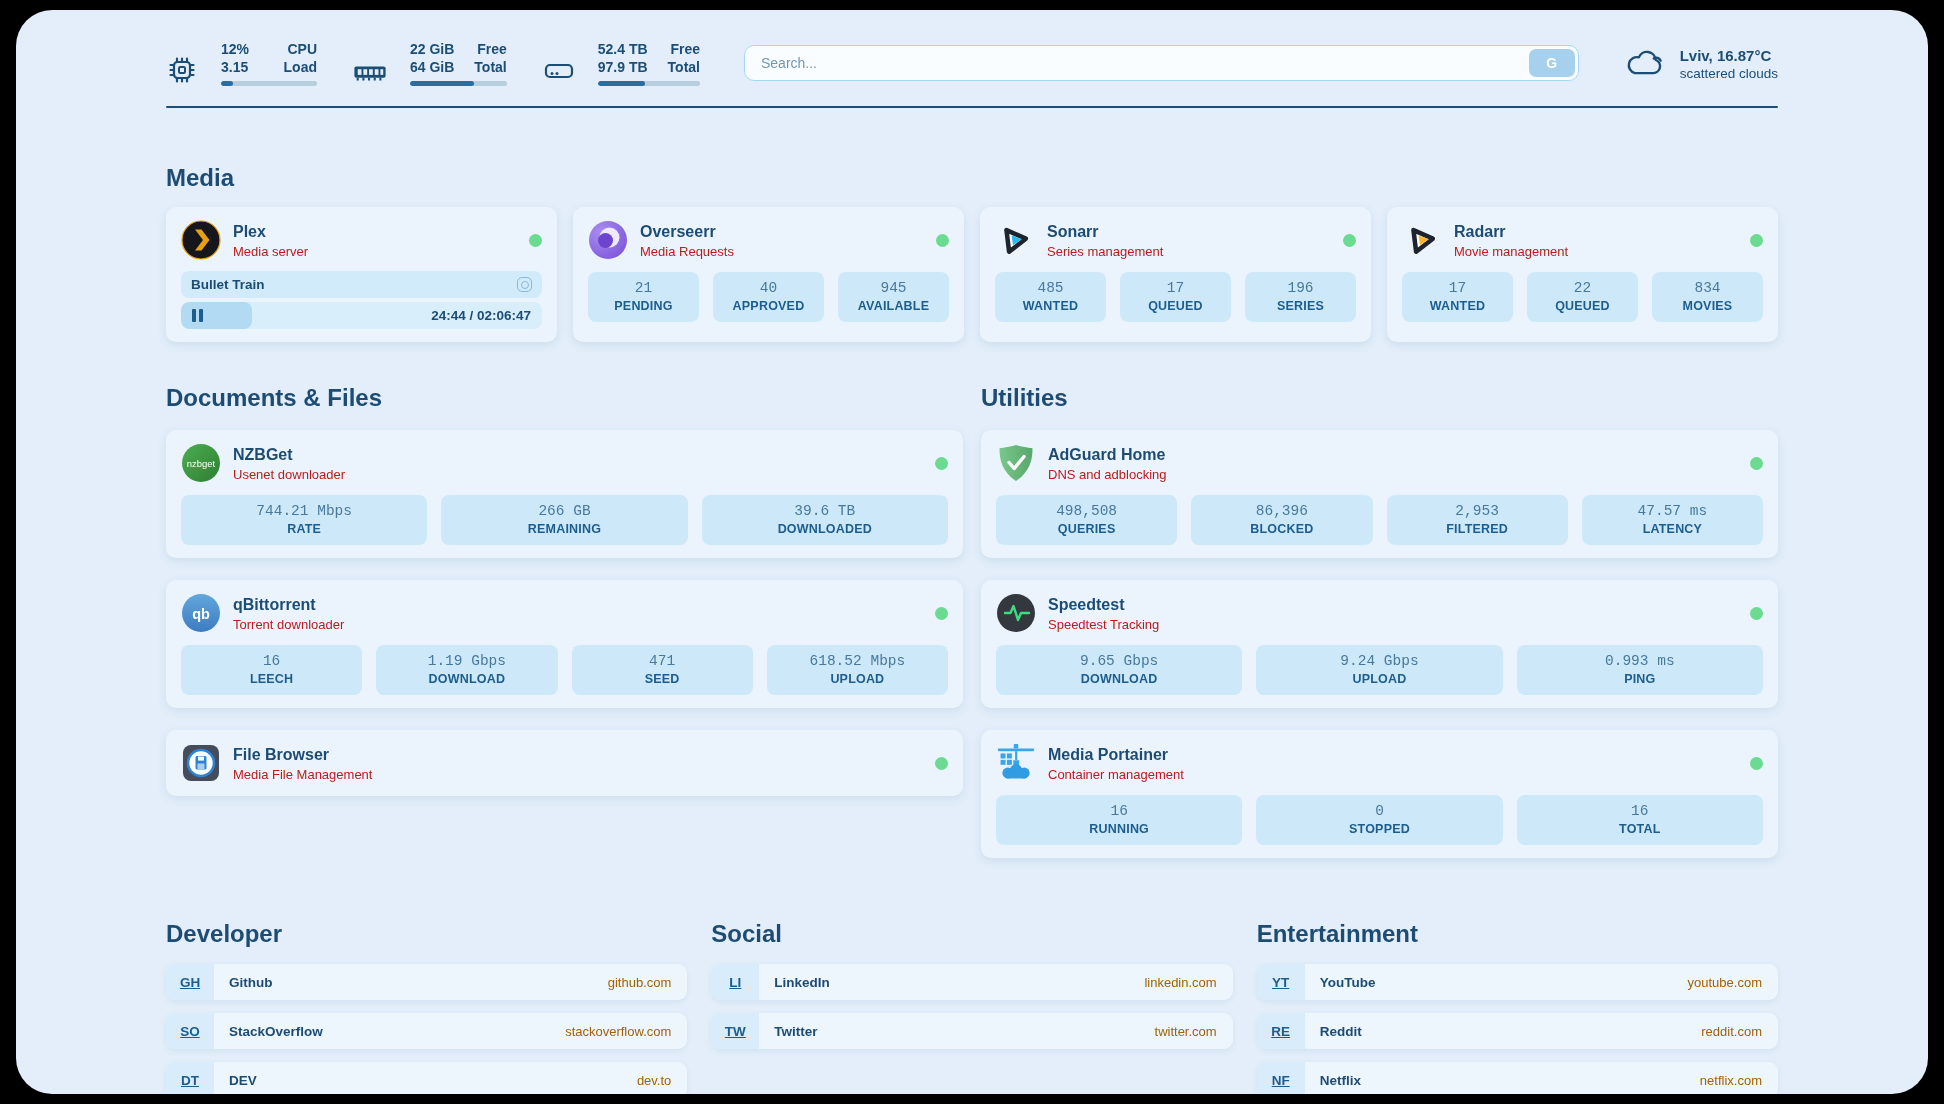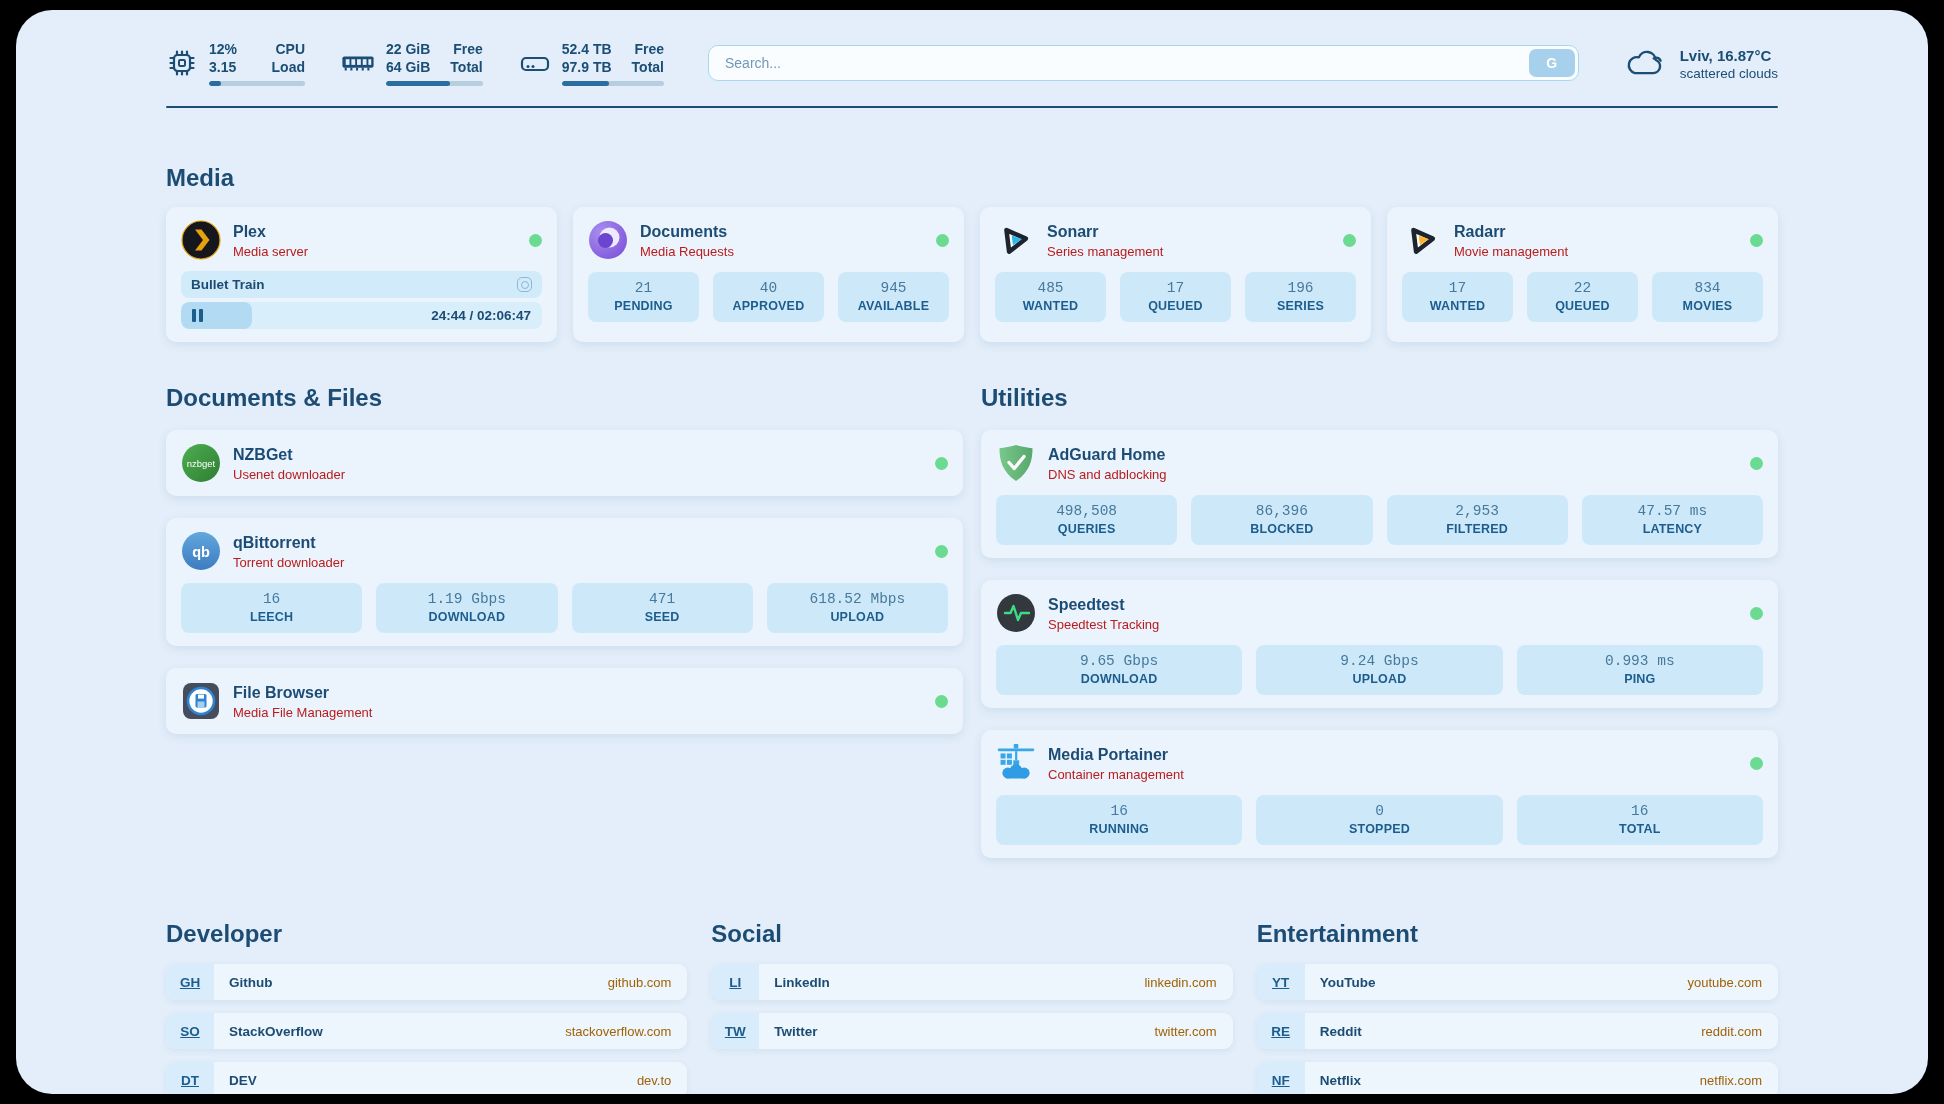--- a/index.html
+++ b/index.html
@@ -10,21 +10,21 @@
   }
   .frame {
     position:absolute; left:16px; top:10px; width:1912px; height:1084px;
     background:#e3eefa; border-radius:36px; overflow:hidden;
   }
   .inner { padding:30px 150px 0; }
 
   
   .topbar { display:flex; align-items:center; }
   .stats  { display:flex; gap:36px; align-items:center; }
-  .stat   { display:flex; gap:11px; align-items:center; }
+  .stat   { display:flex; gap:23px; align-items:flex-end; }
   .stat svg { flex:0 0 auto; }
   .stat-body { display:flex; flex-direction:column; min-width:96px; }
   .stat-cols { display:flex; gap:20px; justify-content:space-between; }
   .stat-vals, .stat-labs { display:flex; flex-direction:column; color:#1b4d75; font-size:14px; font-weight:600; line-height:1.3; }
   .stat-labs { text-align:right; }
   .hbar { height:5px; background:#b7cede; border-radius:3px; margin-top:5px; overflow:hidden; }
   .hbar-fill { height:100%; background:#2a6d9e; border-radius:3px; }
 
   .search { flex:1; margin:0 44px; position:relative; }
   .search input {
@@ -235,21 +235,21 @@
                 <radialGradient id="ovg" cx="32%" cy="30%" r="90%">
               <stop offset="0%" stop-color="#a98ff0"></stop>
                   <stop offset="100%" stop-color="#7a4fd8"></stop>
                 </radialGradient>
               </defs>
             <circle cx="20" cy="20" r="19" fill="url(#ovg)"></circle>
             <circle cx="21.5" cy="17.5" r="10" fill="#eee9fc"></circle>
             <circle cx="17.5" cy="20.5" r="7.5" fill="#6c45cf"></circle>
           </svg>
           <div class="titles">
-            <div class="card-title">Documents</div>
+            <div class="card-title">Overseerr</div>
             <div class="card-sub">Media Requests</div>
           </div>
           <span class="dot"></span>
         </div>
         <div class="tiles c3">
           <div class="tile">
             <div class="tile-val">21</div>
               <div class="tile-lab">PENDING</div>
             </div>
           <div class="tile">
@@ -338,20 +338,34 @@
                   </linearGradient>
                 </defs>
               <circle cx="20" cy="20" r="19" fill="url(#nzg)"></circle>
               <text x="20" y="23.5" text-anchor="middle" font-size="9.5" fill="#fff" font-family="Liberation Sans, sans-serif">nzbget</text>
             </svg>
             <div class="titles">
               <div class="card-title">NZBGet</div>
               <div class="card-sub">Usenet downloader</div>
             </div>
             <span class="dot"></span>
+          </div>
+          <div class="tiles c3">
+            <div class="tile">
+              <div class="tile-val">744.21 Mbps</div>
+                <div class="tile-lab">RATE</div>
+              </div>
+            <div class="tile">
+              <div class="tile-val">266 GB</div>
+                <div class="tile-lab">REMAINING</div>
+              </div>
+            <div class="tile">
+              <div class="tile-val">39.6 TB</div>
+                <div class="tile-lab">DOWNLOADED</div>
+              </div>
           </div>
         </div>
 
         <div class="card">
           <div class="card-head">
             <svg class="app-icon" viewBox="0 0 40 40">
               <defs>
                   <linearGradient id="qbg" x1="0" y1="0" x2="0" y2="1">
                 <stop offset="0" stop-color="#62a7dd"></stop>
                     <stop offset="1" stop-color="#3c7cc0"></stop>

